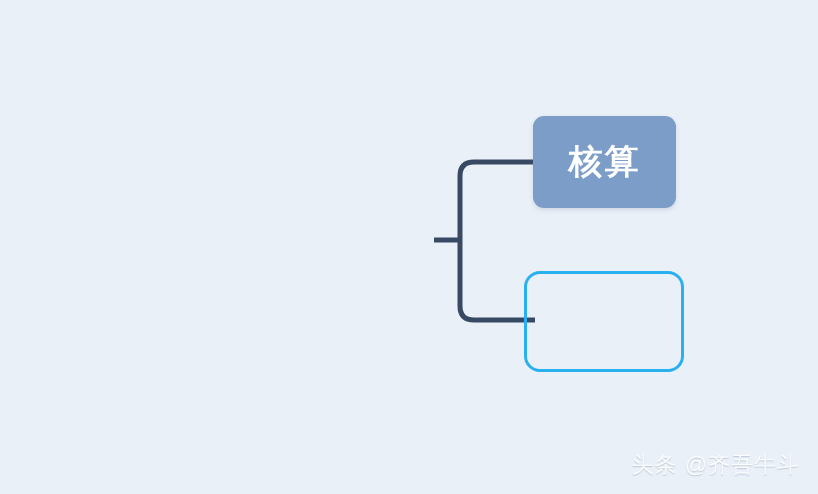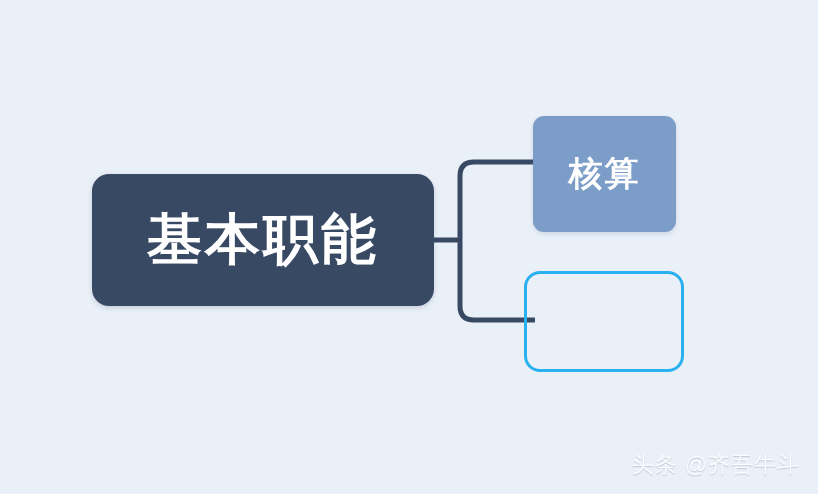--- a/index.html
+++ b/index.html
@@ -52,21 +52,21 @@
     height: 132px;
     background: #384a63;
     border-radius: 17px;
     font-size: 55px;
     letter-spacing: 3px;
     box-shadow: 0 2px 5px rgba(40, 60, 90, 0.18);
   }
 
   .node-child {
     width: 143px;
-    height: 116px;
+    height: 92px;
     background: #7b9dc8;
     border-radius: 11px;
     font-size: 34px;
     box-shadow: 0 2px 4px rgba(60, 90, 130, 0.16);
   }
 
   .node-child-1 {
     left: 533px;
     top: 116px;
   }
@@ -111,21 +111,20 @@
 
   <svg id="connectors" viewBox="0 0 818 494" width="818" height="494">
 
     <path d="M 434 240 L 460 240" fill="none" stroke="#384a63" stroke-width="5" stroke-linecap="butt"></path>
 
     <path d="M 460 240 L 460 176 Q 460 162 474 162 L 535 162" fill="none" stroke="#384a63" stroke-width="5" stroke-linecap="butt"></path>
 
     <path d="M 460 240 L 460 306 Q 460 320 474 320 L 535 320" fill="none" stroke="#384a63" stroke-width="5" stroke-linecap="butt"></path>
   </svg>
 
-  <div class="node node-root">基本职能</div>
 
   <div class="node node-child node-child-1">核算</div>
 
   <div class="selection-ring"></div>
 
 
   <div id="watermark">头条 @齐吾牛斗</div>
 
 </div>
 

